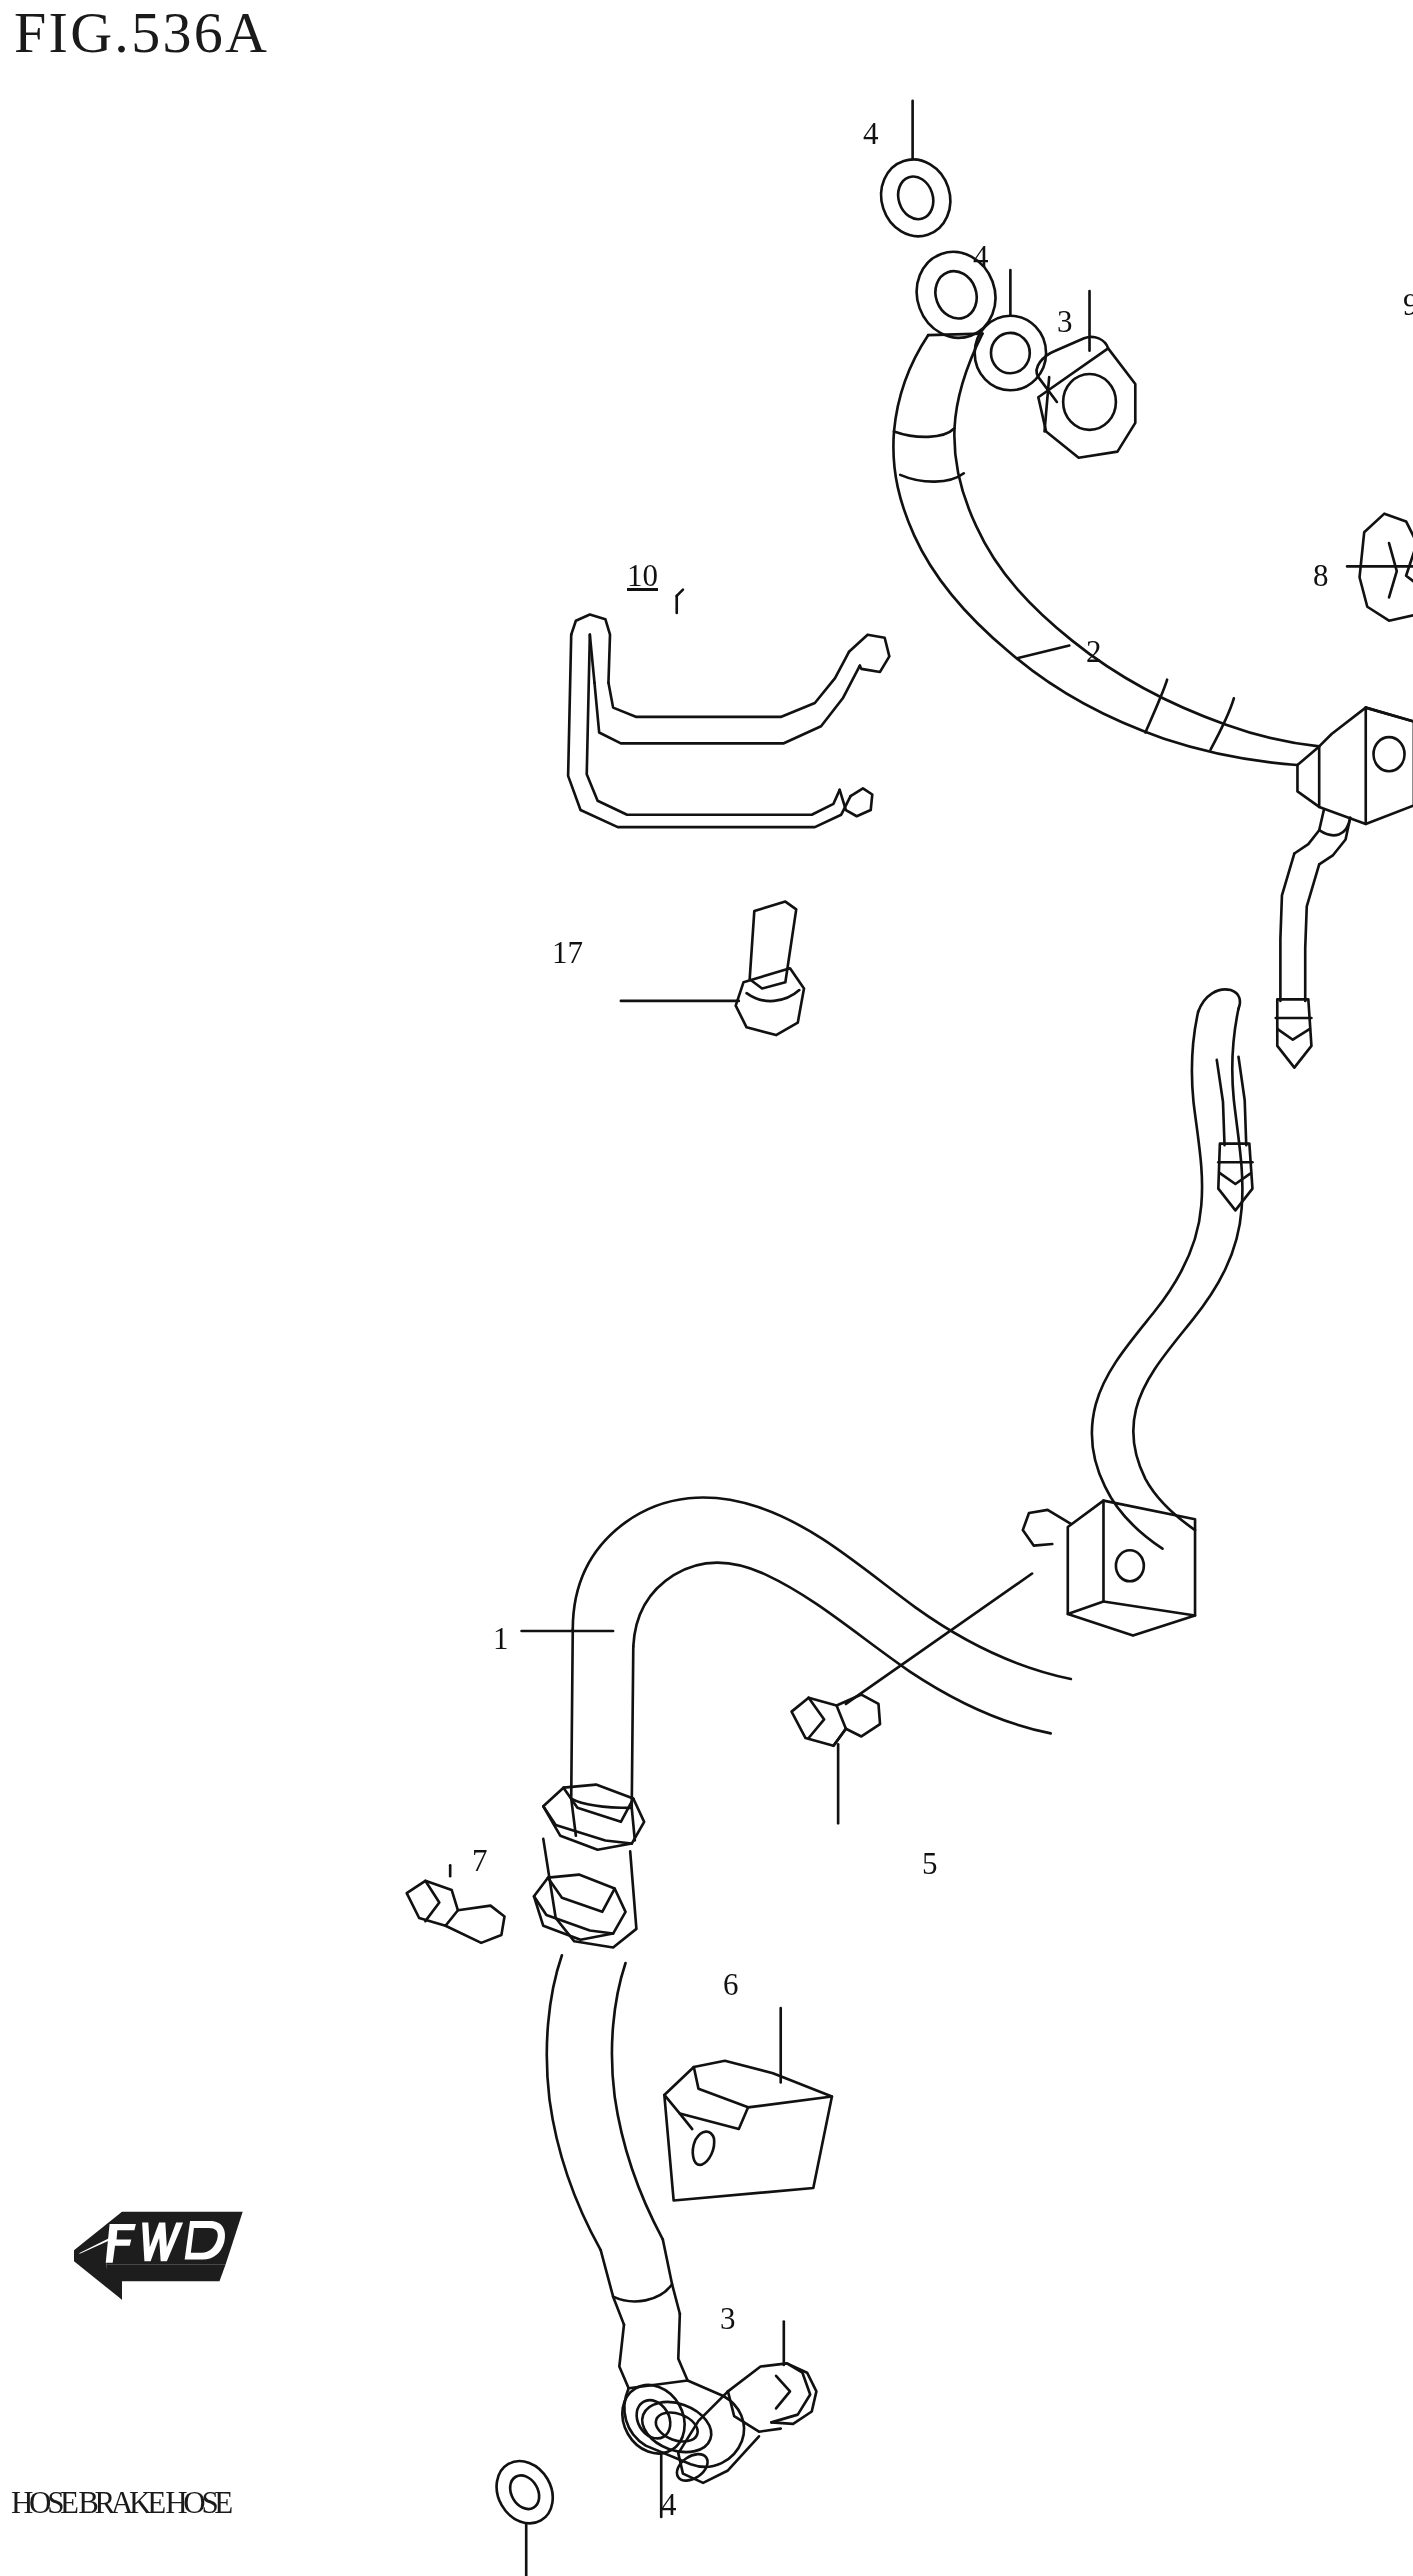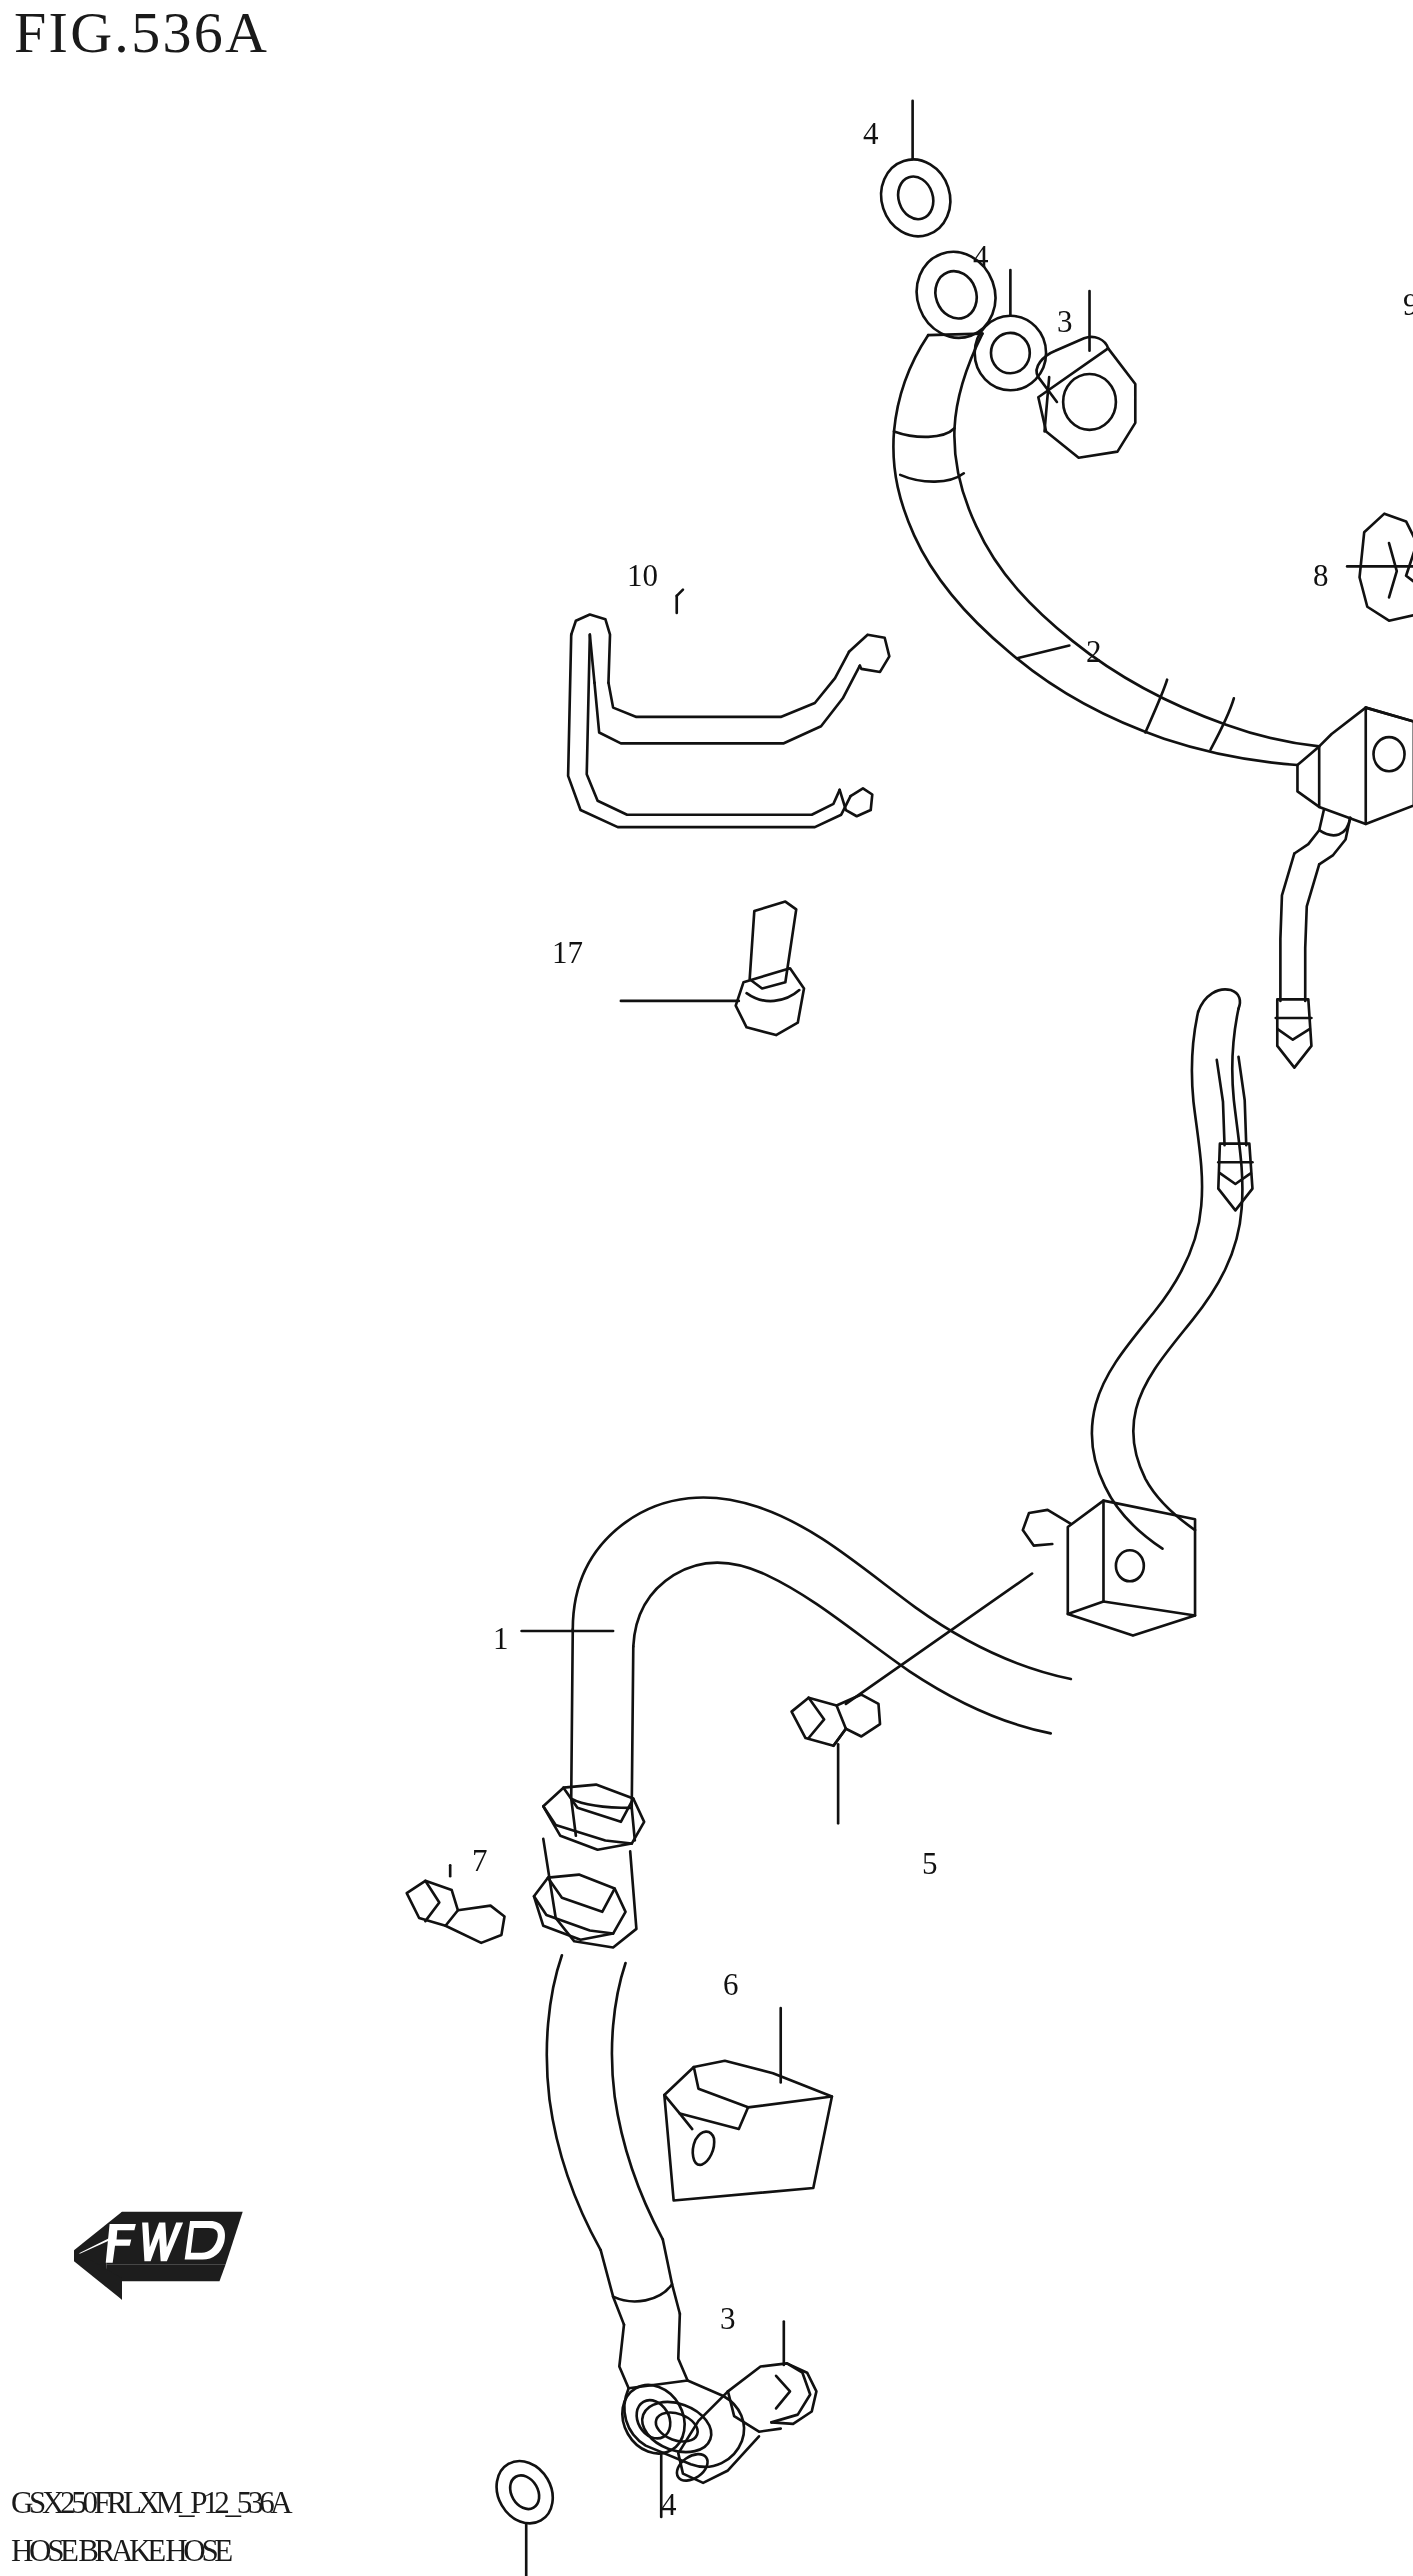--- a/index.html
+++ b/index.html
@@ -295,21 +295,21 @@
 
 </svg>
 </div>
 
 <div class="callout" style="left:863px;top:118px;">4</div>
 <div class="callout" style="left:973px;top:241px;">4</div>
 <div class="callout" style="left:1057px;top:306px;">3</div>
 <div class="callout" style="left:1403px;top:289px;">9</div>
 
 <div class="callout" style="left:1313px;top:560px;">8</div>
-<div class="callout" style="left:627px;top:560px;">10</div>
+<div class="callout" style="left:627px;top:560px;text-decoration:underline;">10</div>
 <div class="callout" style="left:1086px;top:636px;">2</div>
 <div class="callout" style="left:552px;top:937px;">17</div>
 <div class="callout" style="left:493px;top:1623px;">1</div>
 <div class="callout" style="left:922px;top:1848px;">5</div>
 <div class="callout" style="left:472px;top:1845px;">7</div>
 <div class="callout" style="left:723px;top:1969px;">6</div>
 <div class="callout" style="left:720px;top:2303px;">3</div>
 <div class="callout" style="left:661px;top:2489px;">4</div>
 
 <div id="fwd-arrow">
@@ -322,16 +322,15 @@
     <path d="M0 56 L0 70 L62 120 L62 92 Z" fill="#1d1d1d" stroke="none"></path>
 
     <path d="M46 22 L80 22 L78 30 L56 30 L55 42 L74 42 L72 50 L53 50 L50 72 L41 72 Z" fill="#ffffff" stroke="none"></path>
     <path d="M88 20 L96 20 L98 52 L110 20 L118 20 L120 52 L132 20 L141 20 L120 70 L112 70 L110 40 L99 70 L91 70 Z" fill="#ffffff" stroke="none"></path>
     <path d="M150 18 L176 18 C192 18 198 30 194 46 C190 60 180 68 166 68 L143 68 Z
              M155 27 L151 59 L165 59 C175 59 182 52 185 42 C188 31 183 27 174 27 Z" fill="#ffffff" stroke="none" fill-rule="evenodd"></path>
   </svg>
 </div>
 
 <div id="footer">
-  <div class="fline">GSX250FRLXM_P12_536A</div>
   <div class="fline">HOSE BRAKE HOSE</div>
 </div>
 
 
 </body></html>

